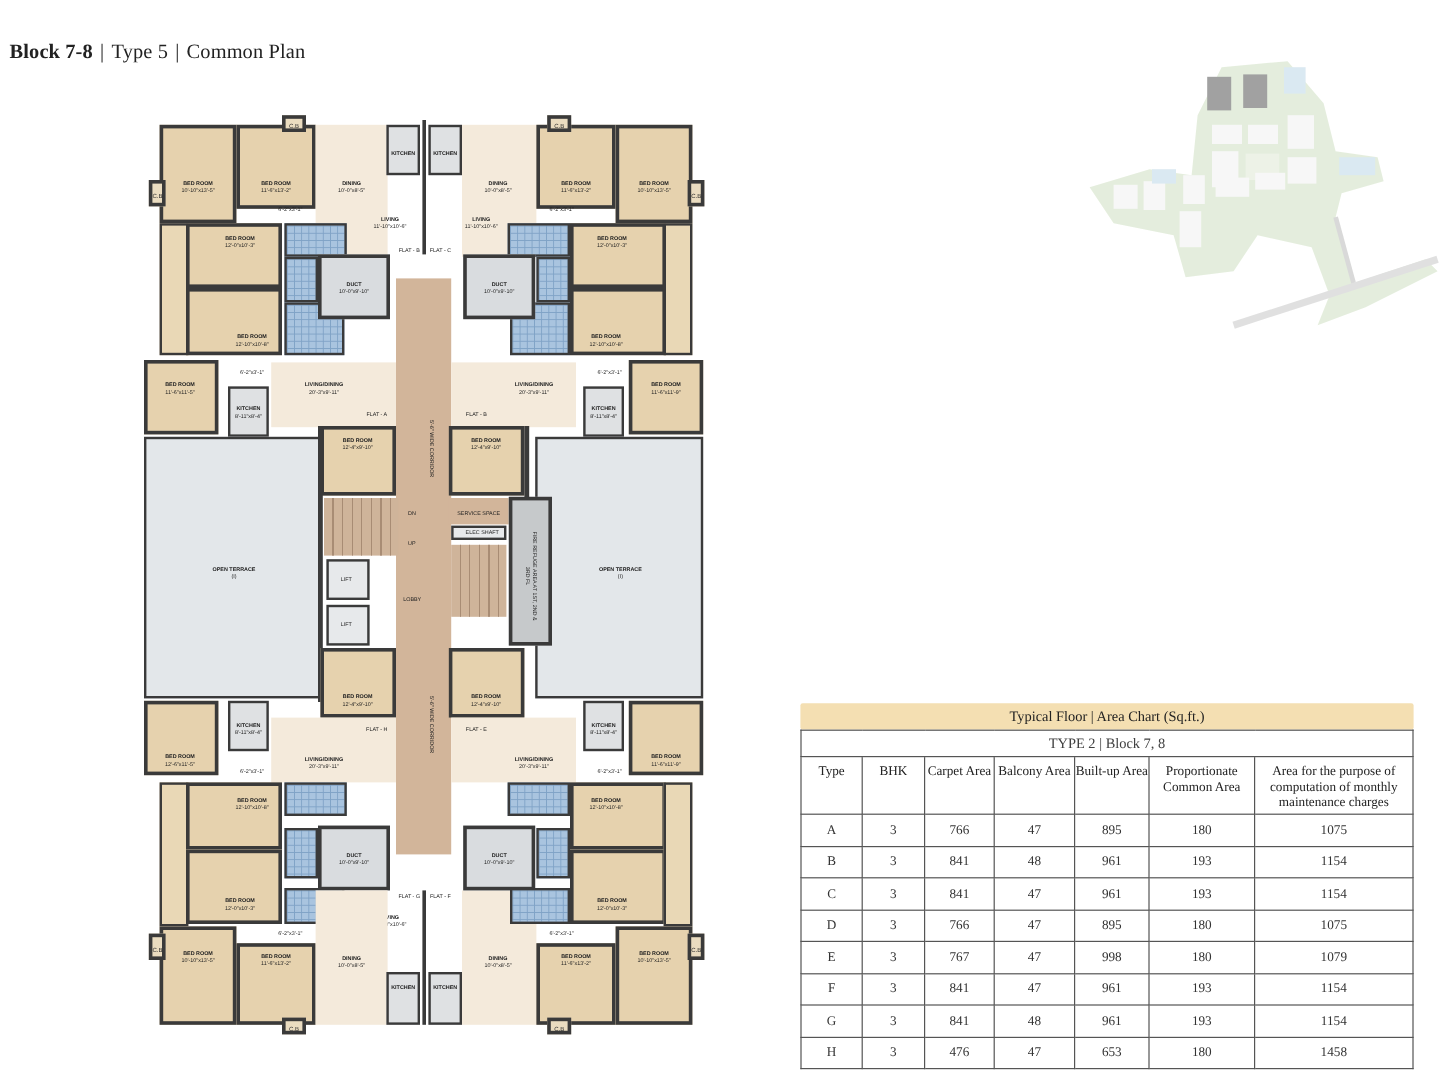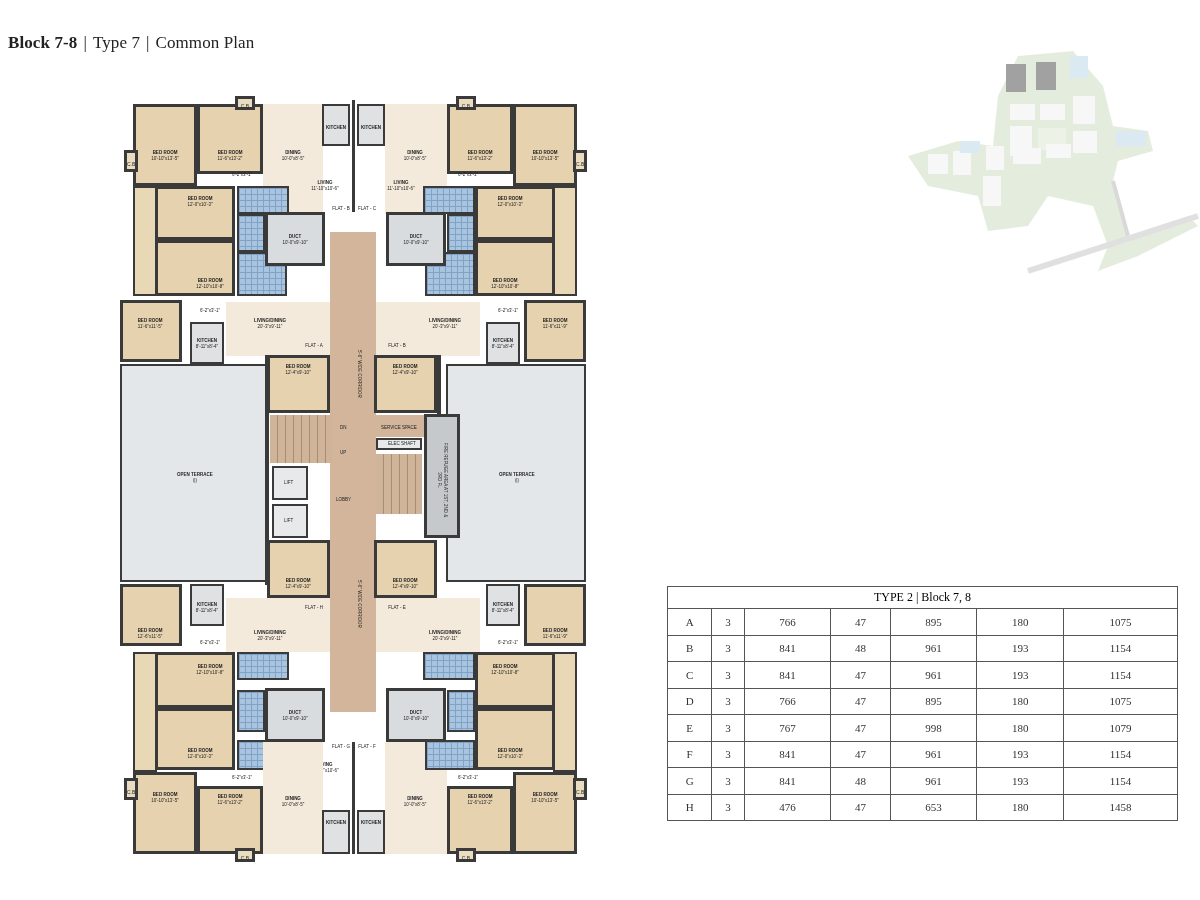--- a/index.html
+++ b/index.html
@@ -28,29 +28,29 @@
   .cb{background:#eadcc0;border:3px solid #3a3a3a;font-size:5px;font-family:"Liberation Sans",sans-serif;text-align:center;line-height:14px}
   .lbl{position:absolute;font-family:"Liberation Sans",sans-serif;font-size:4.5px;color:#222;text-align:center;line-height:6px;white-space:nowrap}
   .lbl b{font-weight:700;display:block}
   
   .sitemap{position:absolute;left:898px;top:36px;width:302px;height:240px;opacity:.55}
   
   .tbl-wrap{position:absolute;left:667px;top:586px;width:511px}
   .tbl-head{background:#f4dfb2;height:22px;text-align:center;font-size:12px;line-height:22px;color:#222;border-radius:2px}
   table{width:100%;border-collapse:collapse;font-size:11px;color:#333}
   td,th{border:1px solid #555;text-align:center;font-weight:400}
-  .sub td{height:22px;font-size:12px;color:#000000}
+  .sub td{height:22px;font-size:12px;color:#404040}
   th{height:48px;vertical-align:top;padding-top:6px;line-height:13px;color:#222}
   tbody td{height:26.5px}
 </style>
 </head>
 <body>
 
 <div class="title">
-  <b>Block 7-8</b><span class="sep">|</span><span>Type 7</span><span class="sep">|</span><span>Common Plan</span>
+  <b>Block 7-8</b><span class="sep">|</span><span>Type 5</span><span class="sep">|</span><span>Common Plan</span>
 </div>
 
 <div class="plan">
 
   <div class="r corr" style="left:330px;top:232px;width:46px;height:480px"></div>
   <div class="lbl" style="left:335px;top:350px;transform:rotate(90deg);transform-origin:left top;left:362px">5'-6" WIDE CORRIDOR</div>
   <div class="lbl" style="left:362px;top:580px;transform:rotate(90deg);transform-origin:left top">5'-6" WIDE CORRIDOR</div>
 
   <div class="r bed" style="left:133px;top:104px;width:64px;height:82px"></div>
   <div class="lbl" style="left:140px;top:150px;width:50px"><b>BED ROOM</b><span>10'-10"x13'-5"</span></div>
@@ -246,25 +246,35 @@
   <rect x="88" y="110" width="18" height="24" fill="#f2f2f2"></rect>
   <rect x="85" y="140" width="18" height="30" fill="#f2f2f2"></rect>
   <rect x="62" y="105" width="20" height="12" fill="#bdd8e8"></rect>
   <rect x="218" y="95" width="30" height="15" fill="#bdd8e8"></rect>
   <rect x="172" y="20" width="18" height="22" fill="#bdd8e8"></rect>
   <line x1="215" y1="145" x2="230" y2="200" stroke="#bbb" stroke-width="4"></line>
   <line x1="130" y1="235" x2="300" y2="180" stroke="#c8c8c8" stroke-width="6"></line>
 </svg>
 
 <div class="tbl-wrap">
+  <div class="tbl-head">Typical Floor | Area Chart (Sq.ft.)</div>
   <table>
     <tbody>
         <tr class="sub">
           <td colspan="7">TYPE 2 | Block 7, 8</td>
         </tr>
+    <tr>
+      <th style="width:51px">Type</th>
+      <th style="width:52px">BHK</th>
+      <th style="width:58px">Carpet Area</th>
+      <th style="width:67px">Balcony Area</th>
+      <th style="width:62px">Built-up Area</th>
+      <th style="width:88px">Proportionate Common Area</th>
+      <th style="padding:6px 6px 0">Area for the purpose of computation of monthly maintenance charges</th>
+    </tr>
     </tbody>
       <tbody id="rows">
         <tr>
           <td>A</td>
           <td>3</td>
           <td>766</td>
           <td>47</td>
           <td>895</td>
           <td>180</td>
           <td>1075</td>

